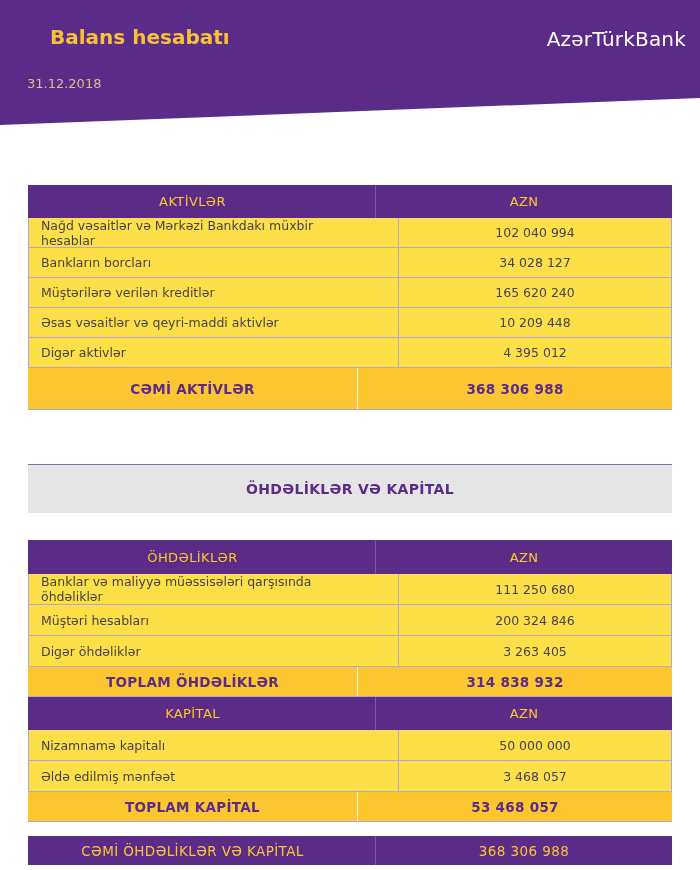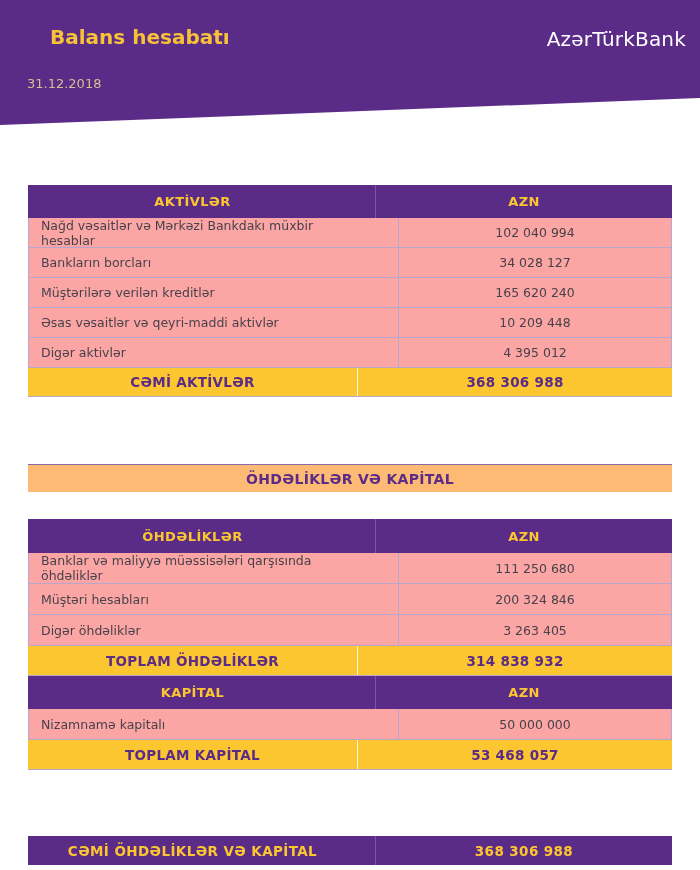--- a/index.html
+++ b/index.html
@@ -25,36 +25,36 @@
 
   
   .tbl{position:absolute;left:28px;width:644px;}
   .trow{display:flex;width:100%;}
   .cell{display:flex;align-items:center;justify-content:center;text-align:center;}
   .cell-l{width:329px;flex:0 0 329px;}
   .cell-r{flex:1;}
   .h-head{height:33px;}
   .h-data{height:30px;}
   .h-data2{height:31px;}
-  .h-total{height:29px;}
+  .h-total{height:42px;}
   .h-total2{height:30px;}
 
-  .row-purple{background:var(--purple);color:var(--yellow);font-weight:bold;font-size:13px;letter-spacing:.4px;gap:18px;}
+  .row-purple{background:var(--purple);color:var(--yellow);font-weight:normal;font-size:13px;letter-spacing:.4px;gap:18px;}
   .row-purple .cell-r{border-left:1px solid var(--purple-div);}
 
-  .row-white{background:#fca5a5;color:var(--text);font-size:12.5px;
+  .row-white{background:#fde047;color:var(--text);font-size:12.5px;
              border-left:1px solid var(--line);border-right:1px solid var(--line);border-bottom:1px solid var(--line);gap:40px;}
   .row-white .cell-l{justify-content:flex-start;text-align:left;padding-left:12px;}
   .row-white .cell-r{border-left:1px solid var(--line);}
 
   .row-yellow{background:var(--yellow);color:var(--purple);font-weight:bold;font-size:13.5px;
               letter-spacing:.3px;border-bottom:1px solid var(--line);}
   .row-yellow .cell-r{border-left:1px solid rgba(255,255,255,.85);}
 
-  .band{height:28px;display:flex;align-items:center;justify-content:center;background:#fdba74;
+  .band{height:49px;display:flex;align-items:center;justify-content:center;background:#e5e5e5;
         border-top:1px solid #8a68ad;color:var(--purple);font-weight:bold;font-size:14px;letter-spacing:.3px;}
 
   #assets-table{top:185px;}
   #liab-section{top:464px;}
   #grand-total{top:836px;}
   #grand-total .trow{height:29px;}
 </style>
 </head>
 <body>
 
@@ -121,20 +121,24 @@
     </div>
 
     <div class="trow row-purple h-head">
       <div class="cell cell-l">KAPİTAL</div>
       <div class="cell cell-r">AZN</div>
     </div>
     <div class="trow row-white h-data2">
       <div class="cell cell-l">Nizamnamə kapitalı</div>
       <div class="cell cell-r">50 000 000</div>
     </div>
+    <div class="trow row-white h-data2">
+      <div class="cell cell-l">Əldə edilmiş mənfəət</div>
+      <div class="cell cell-r">3 468 057</div>
+    </div>
     <div class="trow row-yellow h-total2">
       <div class="cell cell-l">TOPLAM KAPİTAL</div>
       <div class="cell cell-r">53 468 057</div>
     </div>
   </div>
 
   <div class="tbl" id="grand-total">
     <div class="trow row-purple">
       <div class="cell cell-l" style="font-size:13.5px;">CƏMİ ÖHDƏLİKLƏR VƏ KAPİTAL</div>
       <div class="cell cell-r" style="font-size:13.5px;">368 306 988</div>

